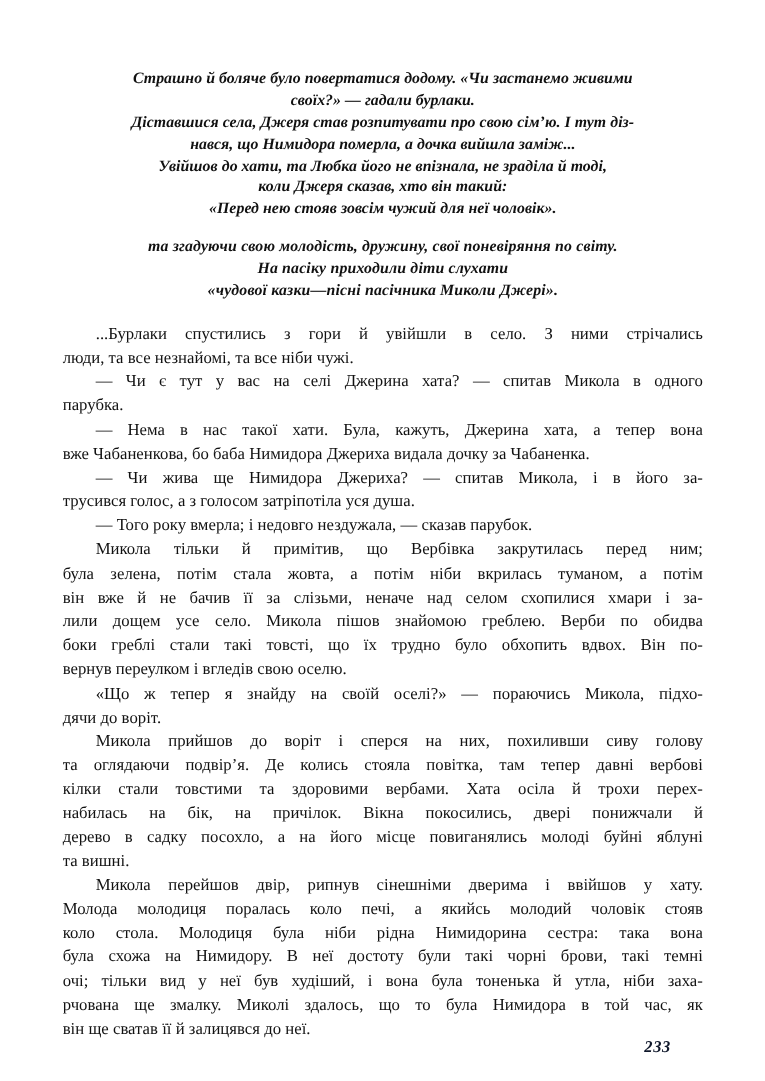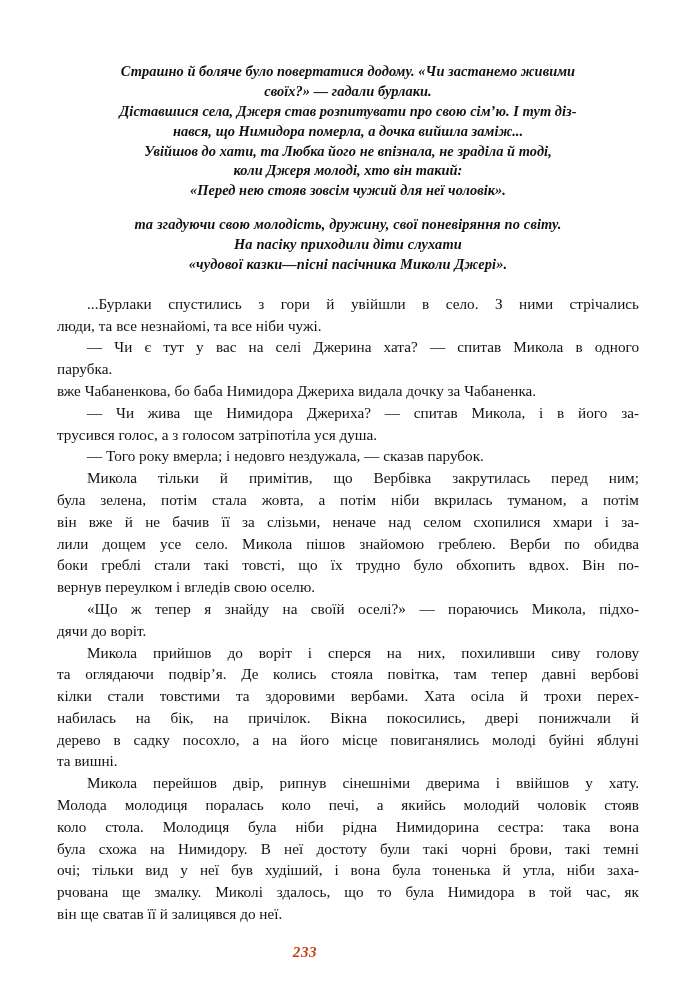--- a/index.html
+++ b/index.html
@@ -83,42 +83,42 @@
     display: inline-block;
     width: 30px;
   }
 
   
   #folio {
     position: absolute;
     left: 0;
     top: 944px;
     width: 610px;
-    text-align: center;
+    text-align: right;
     font-style: italic;
     font-weight: 700;
     font-size: 15px;
     letter-spacing: 0.6px;
-    color: #c2410c;
+    color: #0f172a;
   }
 </style>
 </head>
 <body>
 
 <div id="page">
 
   <div id="content">
 
     <div class="epigraph block-1">
       <span class="ln">Страшно й боляче було повертатися додому. «Чи застанемо живими</span>
       <span class="ln">своїх?» — гадали бурлаки.</span>
       <span class="ln">Діставшися села, Джеря став розпитувати про свою сім’ю. І тут діз-</span>
       <span class="ln">нався, що Нимидора померла, а дочка вийшла заміж...</span>
       <span class="ln">Увійшов до хати, та Любка його не впізнала, не зраділа й тоді,</span>
-      <span class="ln">коли Джеря молоді, хто він такий:</span>
+      <span class="ln">коли Джеря сказав, хто він такий:</span>
       <span class="ln">«Перед нею стояв зовсім чужий для неї чоловік».</span>
     </div>
 
     <div class="epigraph block-2">
       <span class="ln">та згадуючи свою молодість, дружину, свої поневіряння по світу.</span>
       <span class="ln">На пасіку приходили діти слухати</span>
       <span class="ln">«чудової казки—пісні пасічника Миколи Джері».</span>
     </div>
 
     <div class="prose">
@@ -127,20 +127,21 @@
         <span class="ln j"><span class="indent"></span><span>...Бурлаки спустились з гори й увійшли в село. З ними стрічались</span></span>
         <span class="ln last">люди, та все незнайомі, та все ніби чужі.</span>
       </p>
 
       <p class="para">
         <span class="ln j"><span class="indent"></span><span>— Чи є тут у вас на селі Джерина хата? — спитав Микола в одного</span></span>
         <span class="ln last">парубка.</span>
       </p>
 
       <p class="para">
+        <span class="ln j"><span class="indent"></span><span>— Нема в нас такої хати. Була, кажуть, Джерина хата, а тепер вона</span></span>
         <span class="ln last">вже Чабаненкова, бо баба Нимидора Джериха видала дочку за Чабаненка.</span>
       </p>
 
       <p class="para">
         <span class="ln j"><span class="indent"></span><span>— Чи жива ще Нимидора Джериха? — спитав Микола, і в його за-</span></span>
         <span class="ln last">трусився голос, а з голосом затріпотіла уся душа.</span>
       </p>
 
       <p class="para">
         <span class="ln last"><span class="indent"></span><span>— Того року вмерла; і недовго нездужала, — сказав парубок.</span></span>

